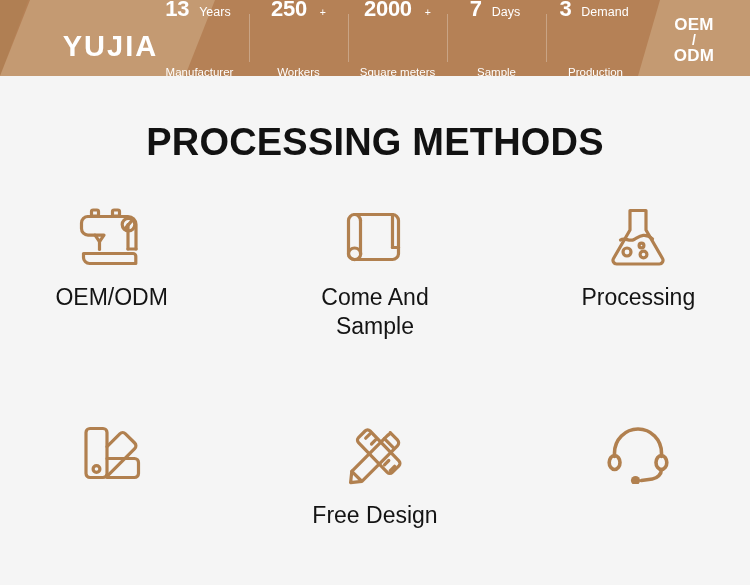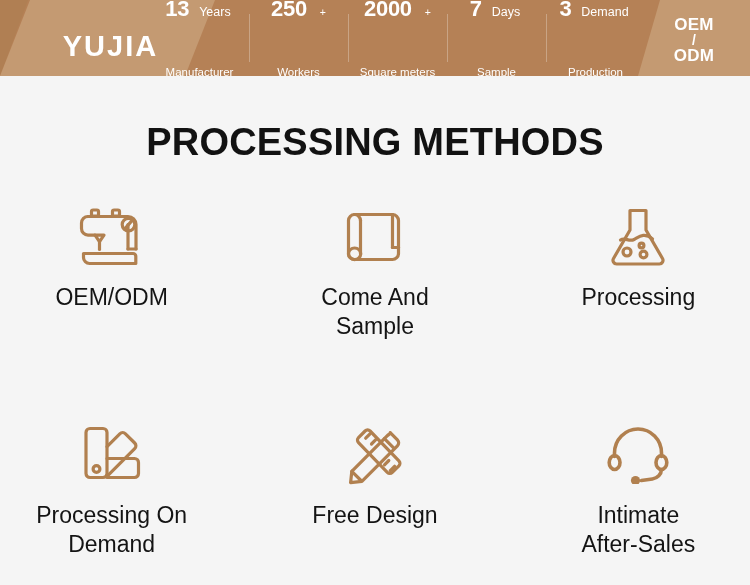--- a/index.html
+++ b/index.html
@@ -313,22 +313,20 @@
 
   <div class="cell">
     <div class="icon-box">
       <svg width="62" height="62" viewBox="0 0 62 62" fill="none" stroke="#b1804f" stroke-width="3.2" stroke-linecap="round" stroke-linejoin="round">
         <path d="M5 8.5c0-2.2 1.8-4 4-4h13c2.2 0 4 1.8 4 4v41c0 2.2-1.8 4-4 4H9c-2.2 0-4-1.8-4-4v-41z"></path>
         <circle cx="15.5" cy="45" r="3.4"></circle>
         <path d="M26 22.6L38.8 9.8c1.6-1.6 4.1-1.6 5.7 0l9.2 9.2c1.6 1.6 1.6 4.1 0 5.7L26 52.4"></path>
         <path d="M26 34.5h27.5c2.2 0 4 1.8 4 4v11c0 2.2-1.8 4-4 4H26"></path>
       </svg>
     </div>
-    <div class="cell-label">Processing On
-Demand</div>
   </div>
 
   <div class="cell">
     <div class="icon-box">
       <svg width="62" height="62" viewBox="0 0 62 62" fill="none" stroke="#b1804f" stroke-width="3.2" stroke-linecap="round" stroke-linejoin="round">
 
         <path d="M46.2 8.6l7.2 7.2c1.7 1.7 1.7 4.4 0 6.1L17.9 57.4 6.6 58.6l1.2-11.3L43.1 11.9c1.8-1.8 4.6-2.9 3.1-3.3z"></path>
         <path d="M40.4 14.6l9.2 9.2"></path>
         <path d="M7.8 47.3l9.2 9.2"></path>
 
@@ -345,17 +343,15 @@
   <div class="cell">
     <div class="icon-box">
       <svg width="62" height="58" viewBox="0 0 62 58" fill="none" stroke="#b1804f" stroke-width="3.6" stroke-linecap="round" stroke-linejoin="round">
         <path d="M7.5 30.5v-3.5C7.5 13.6 18.1 3 31 3s23.5 10.6 23.5 24v3.5"></path>
         <ellipse cx="7.6" cy="36.5" rx="5.4" ry="7"></ellipse>
         <ellipse cx="54.4" cy="36.5" rx="5.4" ry="7"></ellipse>
         <path d="M54.4 43.5c0 5-4 8.8-9 9.5l-11 1.5"></path>
         <circle cx="28.5" cy="54.5" r="4.6" fill="#b1804f" stroke="none"></circle>
       </svg>
     </div>
-    <div class="cell-label">Intimate
-After-Sales</div>
   </div>
 
 </div>
 
 </body></html>

